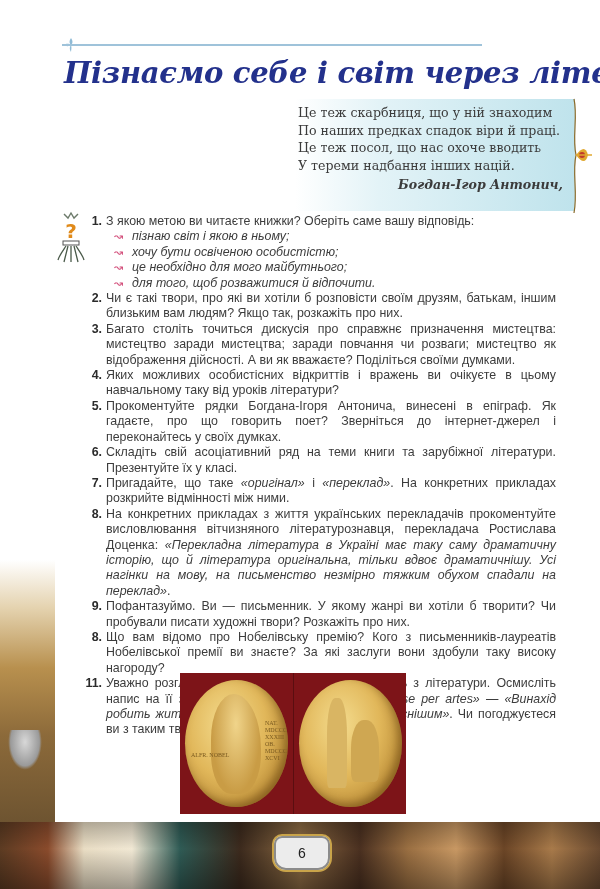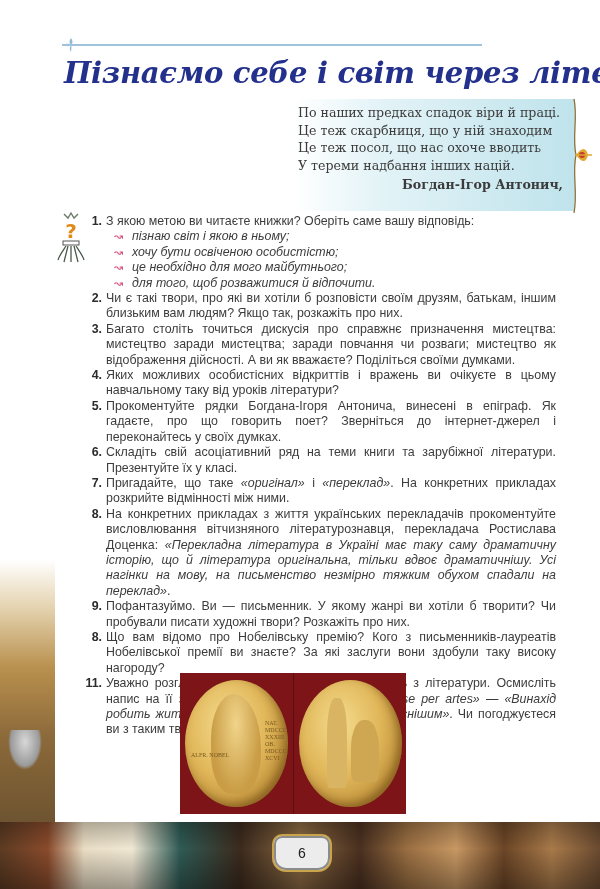--- a/index.html
+++ b/index.html
@@ -29,21 +29,21 @@
   }
 
   
   .epigraph {
     position: absolute; left: 295px; top: 99px; width: 280px; height: 112px;
     background: linear-gradient(90deg, #ffffff 0%, #e3f3f7 30%, #bfe3ec 100%);
     padding: 5px 10px 0 3px;
     font-family: "DejaVu Serif", serif; font-size: 12.6px; line-height: 17.5px; color: #3b3b3b;
   }
   .epigraph .line { white-space: nowrap; }
-  .epigraph .author { text-align: right; font-weight: bold; margin-top: 2px; padding-right: 2px; }
+  .epigraph .author { text-align: right; font-weight: bold; font-style: italic; margin-top: 2px; padding-right: 2px; }
   .epigraph .role { text-align: right; font-style: italic; padding-right: 2px; }
   .scroll-edge { position: absolute; left: 568px; top: 97px; width: 30px; height: 118px; }
 
   
   .q-icon { position: absolute; left: 56px; top: 210px; width: 30px; height: 55px; }
 
   
   .questions { position: absolute; left: 84px; top: 214px; width: 472px; font-size: 12.4px; line-height: 15.4px; color: #3c3c3c; }
   .q { position: relative; padding-left: 22px; margin-bottom: 0; text-align: justify; }
   .q .num { position: absolute; left: 0; top: 0; width: 18px; text-align: right; font-weight: bold; color: #2b2b2b; }
@@ -94,22 +94,22 @@
 <div class="left-strip"></div>
 
 <svg class="fleur" viewBox="0 0 18 18">
   <path d="M9 2 C7 5 7 7 9 9 C11 7 11 5 9 2 Z M2 9 C5 7 7 8 9 9 C7 10 5 11 2 9 Z M9 9 C10 12 9 14 9 16 C8 14 7 12 9 9 Z" fill="#8fbbd6"></path>
 </svg>
 <div class="header-rule"></div>
 
 <h1 class="page-title">Пізнаємо себе і світ через літературу</h1>
 
 <div class="epigraph">
+  <div class="line">Це теж скарбниця, що у ній знаходим</div>
   <div class="line">По наших предках спадок віри й праці.</div>
-  <div class="line">Це теж скарбниця, що у ній знаходим</div>
   <div class="line">Це теж посол, що нас охоче вводить</div>
   <div class="line">У тереми надбання інших націй.</div>
   <div class="author">Богдан-Ігор Антонич,</div>
 </div>
 <svg class="scroll-edge" viewBox="0 0 30 118">
   <path d="M6 2 C10 20 4 40 8 58 C4 76 10 96 6 116" stroke="#8a6a2a" stroke-width="1.2" fill="none"></path>
   <path d="M8 58 C14 50 18 50 20 58 C18 66 14 66 8 58 Z" fill="#e0a830"></path>
   <circle cx="14" cy="58" r="3" fill="#c0392b"></circle>
   <path d="M8 58 L24 58" stroke="#e0a830" stroke-width="1.5"></path>
 </svg>

